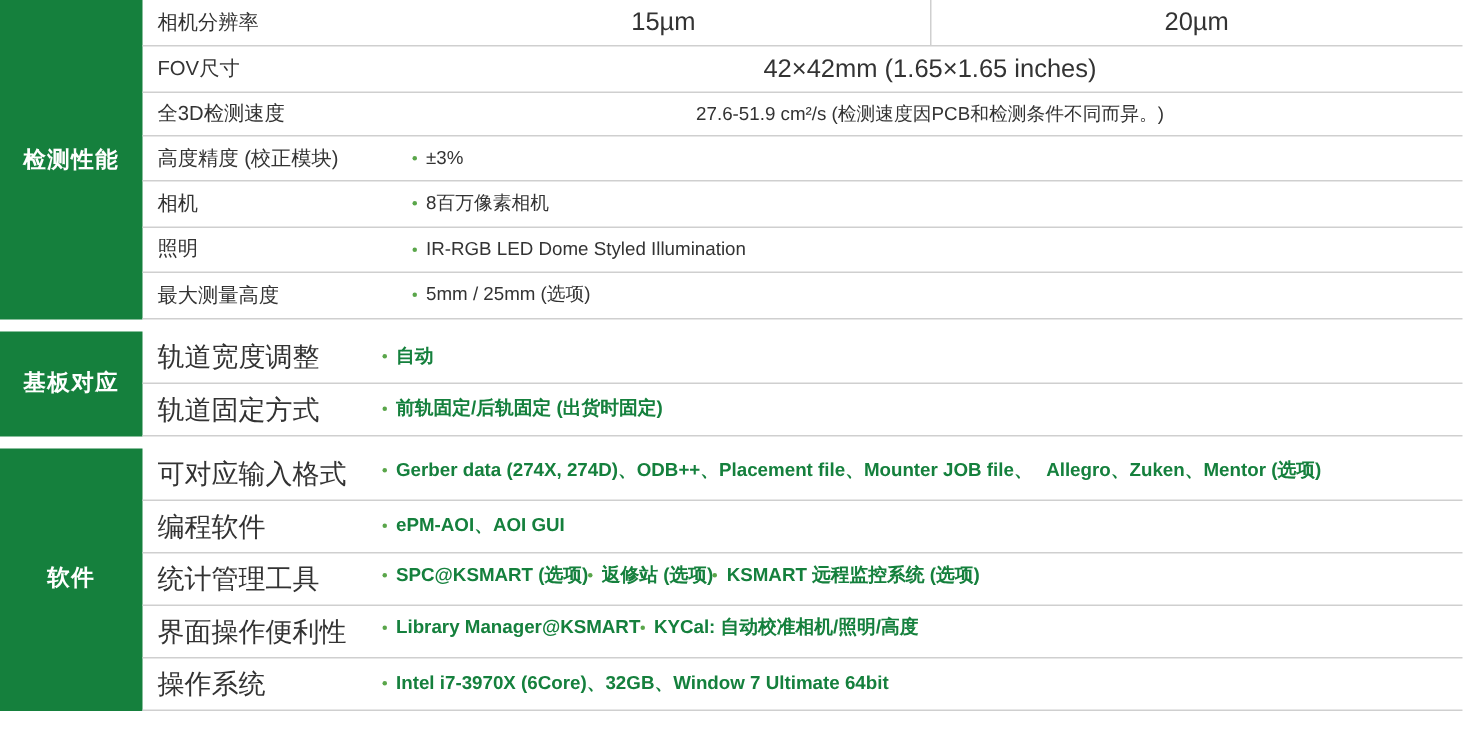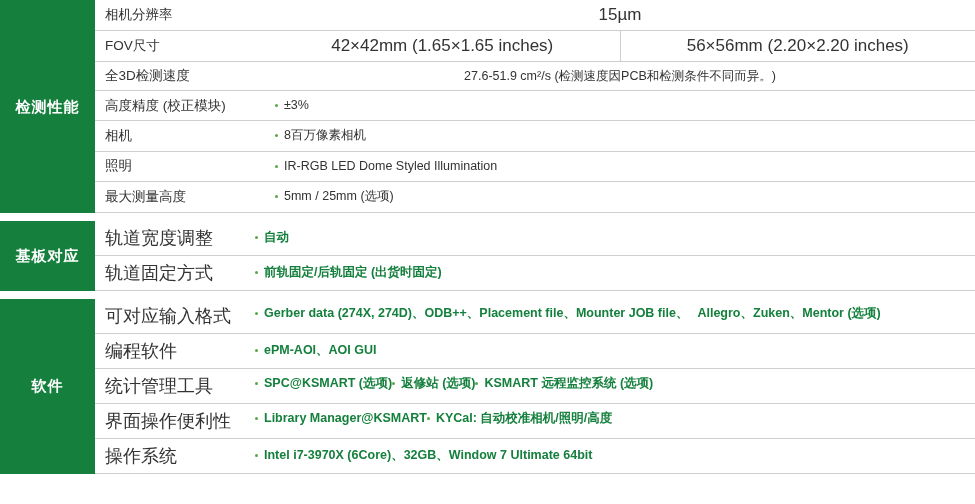--- a/index.html
+++ b/index.html
@@ -97,29 +97,29 @@
 
   <div class="block">
     <div class="cat">检测性能</div>
     <div class="tbl2">
 
       <div class="trow">
         <div class="tlbl">相机分辨率</div>
         <div class="gap"></div>
         <div class="cellwrap">
           <div class="cell">15µm</div>
+          <div class="cell sep">20µm</div>
         </div>
       </div>
 
       <div class="trow">
         <div class="tlbl">FOV尺寸</div>
         <div class="gap"></div>
         <div class="cellwrap">
           <div class="cell">42×42mm (1.65×1.65 inches)</div>
-          <div class="cell sep">56×56mm (2.20×2.20 inches)</div>
         </div>
       </div>
 
       <div class="trow">
         <div class="tlbl">全3D检测速度</div>
         <div class="gap"></div>
         <div class="cellwrap">
           <div class="cellspan">27.6-51.9 cm²/s (检测速度因PCB和检测条件不同而异。)</div>
         </div>
       </div>

